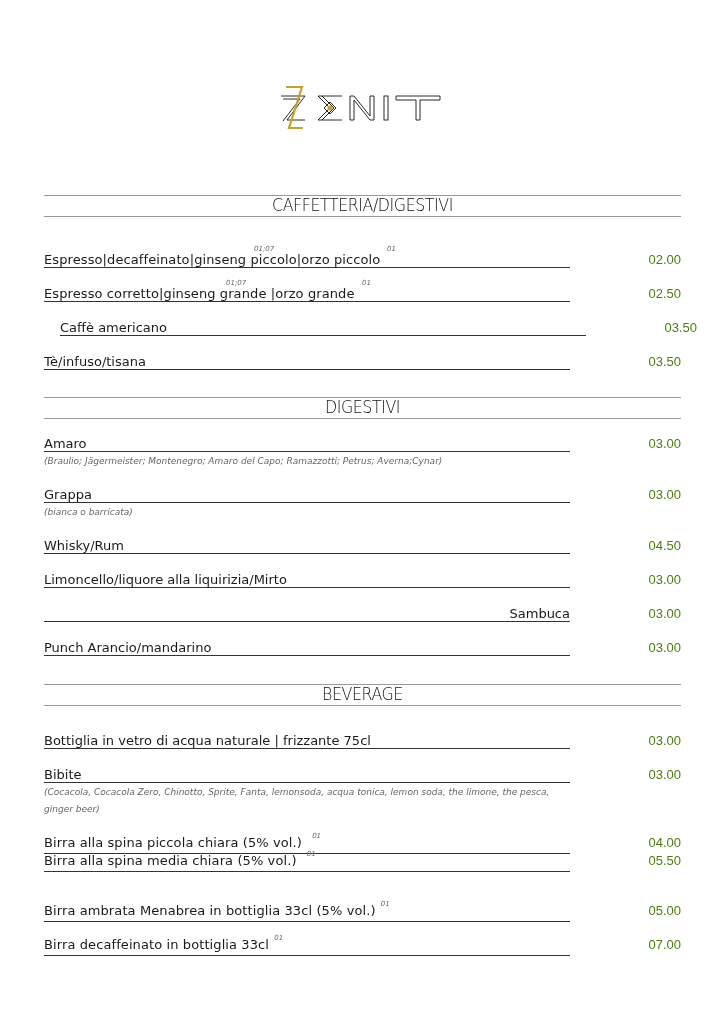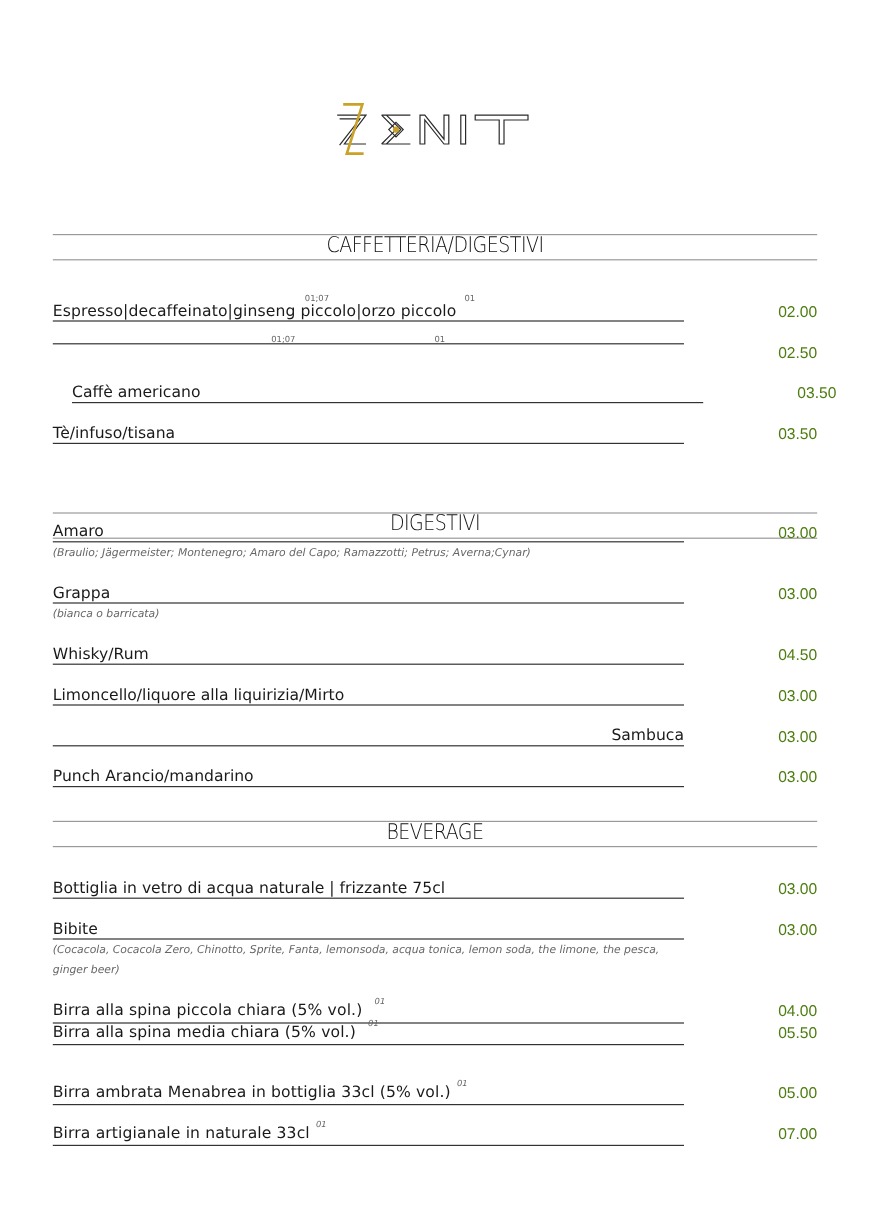--- a/index.html
+++ b/index.html
@@ -9,21 +9,21 @@
     .section-head { position: absolute; left: 44px; width: 637px; height: 20px;
       border-top: 1px solid #9a9a9a; border-bottom: 1px solid #9a9a9a; }
     .section-title { position: absolute; left: 0; right: 0; top: -1px; text-align: center;
       font-size: 18px; line-height: 20px; letter-spacing: -0.5px; color: #111;
       font-family: "DejaVu Sans", sans-serif; font-weight: 300; transform: scaleX(0.88); }
     .item { position: absolute; left: 44px; width: 637px; }
     .item-name { display: block; width: 526px; font-size: 13px; line-height: 15px;
       border-bottom: 1px solid #333; white-space: nowrap; color: #1a1a1a; position: relative; }
     .item-name .label { letter-spacing: 0.1px; }
     .sup { font-size: 7px; font-style: italic; color: #666; position: relative; top: -9px; margin-left: 1px; }
-    .sup-over { position: absolute; font-size: 7px; color: #666; top: -10px; }
+    .sup-over { position: absolute; font-size: 7px; font-style: italic; color: #666; top: -10px; }
     .item-desc { font-size: 9px; font-style: italic; color: #666; line-height: 17px; margin-top: 1px; width: 530px; }
     .price { position: absolute; right: 0; top: 0; font-size: 13px; color: #4d7c0f; line-height: 15px;
       font-family: "Liberation Sans", sans-serif; }
   </style>
 </head>
 <body>
 
 <svg class="logo" viewBox="0 0 168 48" xmlns="http://www.w3.org/2000/svg">
 
   <g fill="none" stroke="#2a2a2a" stroke-width="1">
@@ -62,37 +62,38 @@
   <span class="item-name">
     <span class="label">Espresso|decaffeinato|ginseng piccolo|orzo piccolo</span>
     <span class="sup-over" style="left:210px;">01;07</span>
     <span class="sup-over" style="left:343px;">01</span>
   </span>
   <span class="price">02.00</span>
 </div>
 
 <div class="item" style="top:286px;">
   <span class="item-name">
+    <span class="label">Espresso corretto|ginseng grande |orzo grande</span>
     <span class="sup-over" style="left:182px;">01;07</span>
     <span class="sup-over" style="left:318px;">01</span>
   </span>
   <span class="price">02.50</span>
 </div>
 
 <div class="item" style="top:320px;margin-left:16px;">
   <span class="item-name">Caffè americano</span>
   <span class="price">03.50</span>
 </div>
 
 <div class="item" style="top:354px;">
   <span class="item-name">Tè/infuso/tisana</span>
   <span class="price">03.50</span>
 </div>
 
-<div class="section-head" style="top:397px;margin-top:30px;">
+<div class="section-head" style="top:397px;">
   <div class="section-title">DIGESTIVI</div>
 </div>
 
 <div class="item" style="top:436px;">
   <span class="item-name">Amaro</span>
   <div class="item-desc">(Braulio; Jägermeister; Montenegro; Amaro del Capo; Ramazzotti; Petrus; Averna;Cynar)</div>
   <span class="price">03.00</span>
 </div>
 
 <div class="item" style="top:487px;">
@@ -155,17 +156,17 @@
 <div class="item" style="top:903px;">
   <span class="item-name">
     <span class="label">Birra ambrata Menabrea in bottiglia 33cl (5% vol.)</span>
     <span class="sup">01</span>
   </span>
   <span class="price">05.00</span>
 </div>
 
 <div class="item" style="top:937px;">
   <span class="item-name">
-    <span class="label">Birra artigianale in naturale 33cl</span>
+    <span class="label">Birra decaffeinato in bottiglia 33cl</span>
     <span class="sup">01</span>
   </span>
   <span class="price">07.00</span>
 </div>
 
 </body></html>

